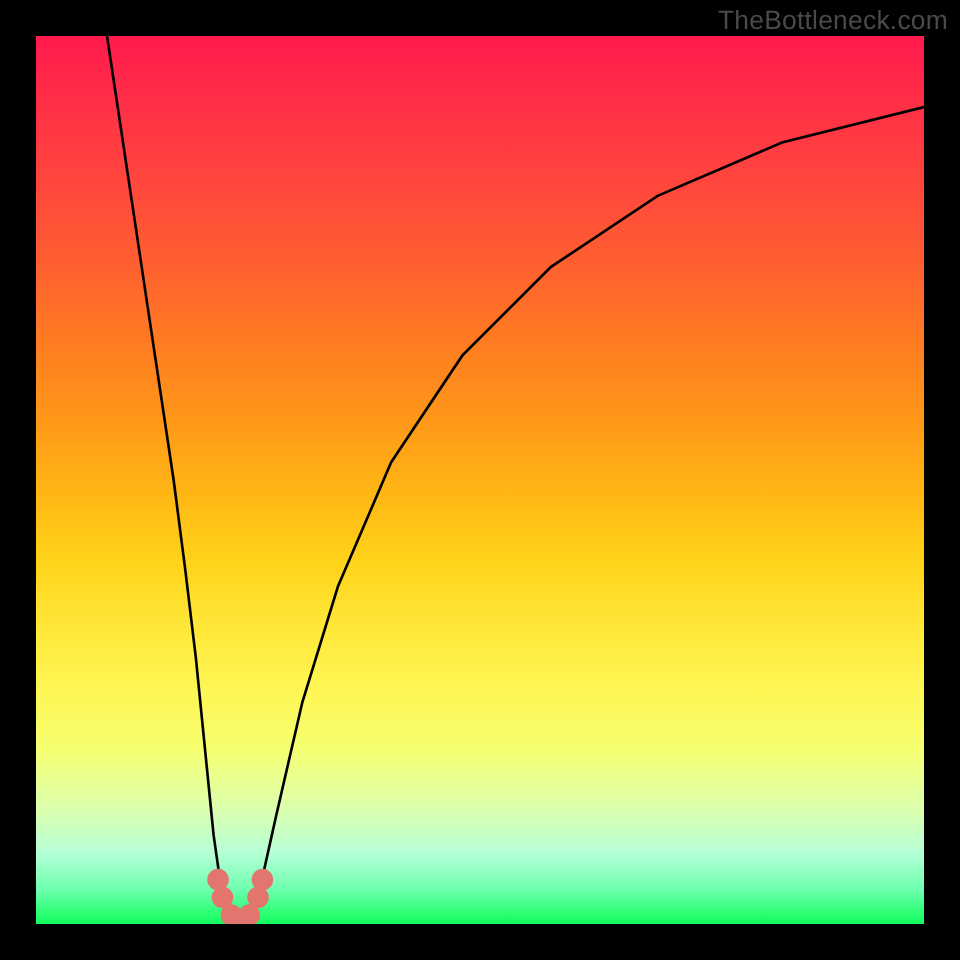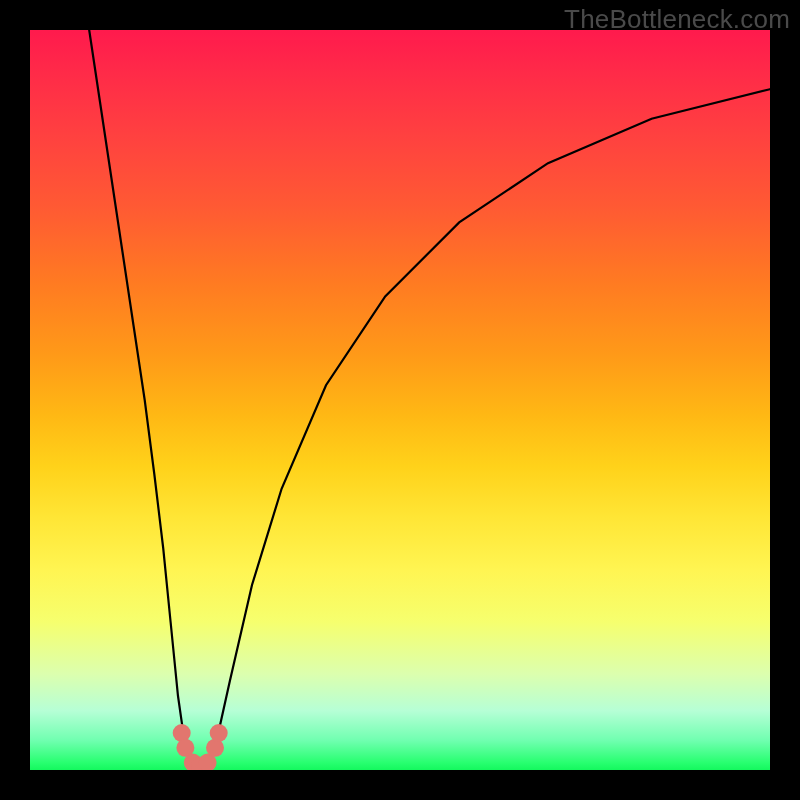--- a/index.html
+++ b/index.html
@@ -48,21 +48,21 @@
       #70ffb0 96%,
       #28ff70 99%,
       #14f85e 100%
     );
   }
   .watermark {
     position: absolute;
     top: 4px;
     right: 10px;
     color: #4a4a4a;
-    font-size: 26px;
+    font-size: 22px;
     letter-spacing: 0.2px;
     font-weight: 400;
     user-select: none;
   }
   svg.curve {
     position: absolute;
     inset: 0;
   }
 </style>
 </head>

